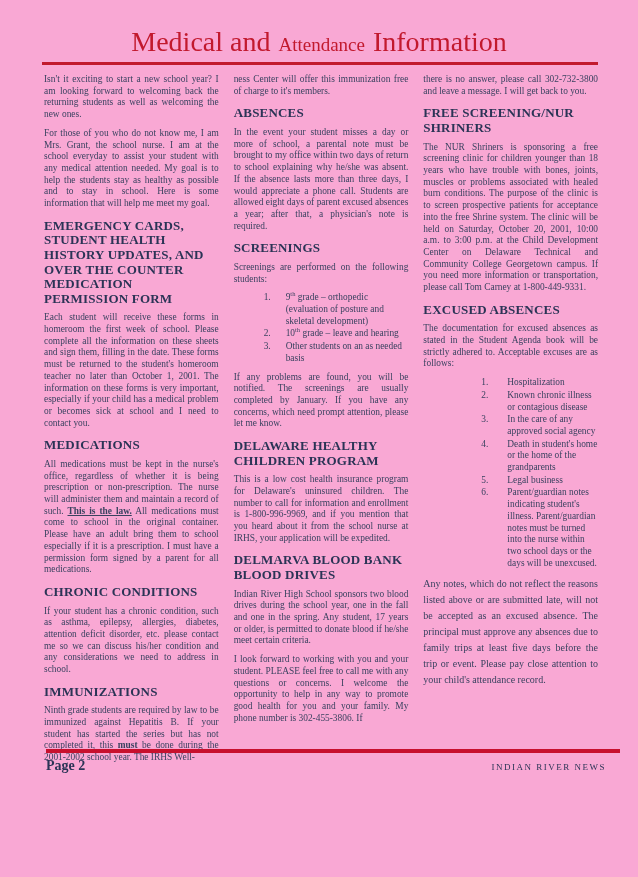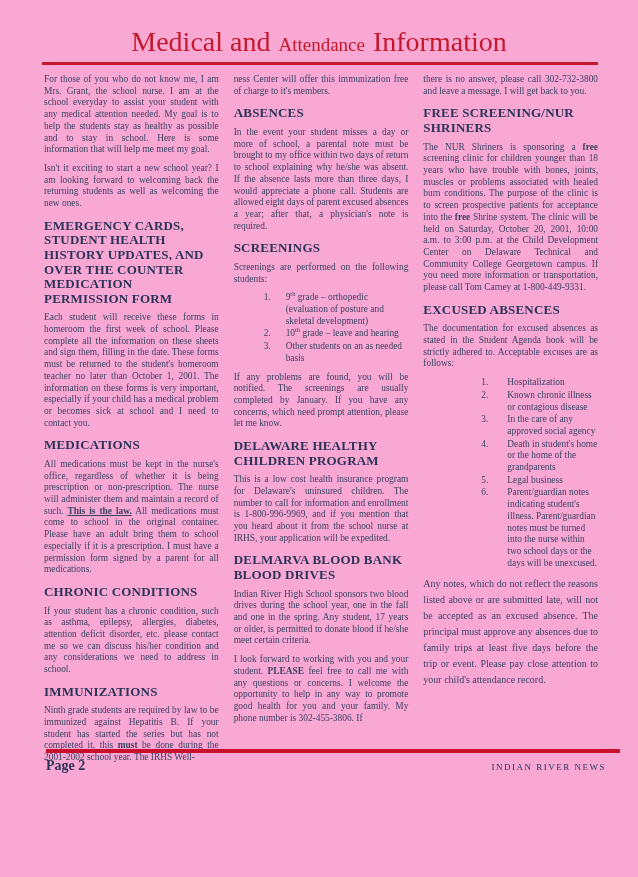--- a/index.html
+++ b/index.html
@@ -14,21 +14,21 @@
   .title-rule { margin:6px 40px 0 42px; height:3px; background:#c2192e; }
 
   .columns { display:flex; gap:15px; padding:9px 40px 0 44px; }
   .col { flex:1; min-width:0; font-size:9.4px; line-height:11.7px; text-align:justify; }
   .col p { margin:0 0 7px 0; }
   h2 {
     font-size:13px; line-height:14.6px; color:#2b3456; letter-spacing:0.2px;
     margin:9px 0 6px 0; text-align:left; font-weight:bold;
   }
   .law { font-weight:bold; text-decoration:underline; }
-  .strong { font-weight:bold; }
+  .strong { font-weight:normal; }
   sup { font-size:6.5px; vertical-align:super; line-height:0; }
 
   .numlist { margin:1px 0 7px 0; }
   .numitem { display:flex; margin-bottom:1px; text-align:left; }
   .screenings-list .numitem { margin-left:30px; }
   .screenings-list .num { width:22px; flex:none; }
   .excused-list .numitem { margin-left:58px; }
   .excused-list .num { width:26px; flex:none; }
   .txt { flex:1; }
 
@@ -53,22 +53,22 @@
       <span class="t-big">Medical and</span>
       <span class="t-small">Attendance</span>
       <span class="t-big">Information</span>
     </h1>
     <div class="title-rule"></div>
   </header>
 
   <main class="columns">
 
     <section class="col">
+      <p>Isn't it exciting to start a new school year? I am looking forward to welcoming back the returning students as well as welcoming the new ones.</p>
       <p>For those of you who do not know me, I am Mrs. Grant, the school nurse.  I am at the school everyday to assist your student with any medical attention needed.  My goal is to help the students stay as healthy as possible and to stay in school.  Here is some information that will help me meet my goal.</p>
-      <p>Isn't it exciting to start a new school year? I am looking forward to welcoming back the returning students as well as welcoming the new ones.</p>
 
       <h2>EMERGENCY CARDS, STUDENT HEALTH HISTORY UPDATES, AND OVER THE COUNTER MEDICATION PERMISSION FORM</h2>
       <p>Each student will receive these forms in homeroom the first week of school.  Please complete all the information on these sheets and sign them, filling in the date.  These forms must be returned to the student's homeroom teacher no later than October 1, 2001.  The information on these forms is very important, especially if your child has a medical problem or becomes sick at school and I need to contact you.</p>
 
       <h2>MEDICATIONS</h2>
       <p><span>All medications must be kept in the nurse's office, regardless of whether it is being prescription or non-prescription.  The nurse will administer them and maintain a record of such.  </span><span class="law">This is the law.</span><span> All medications must come to school in the original container.  Please have an adult bring them to school especially if it is a prescription.  I must have a permission form signed by a parent for all medications.</span></p>
 
       <h2>CHRONIC CONDITIONS</h2>
       <p>If your student has a chronic condition, such as asthma, epilepsy, allergies, diabetes, attention deficit disorder, etc. please contact me so we can discuss his/her condition and any considerations we need to address in school.</p>
 

